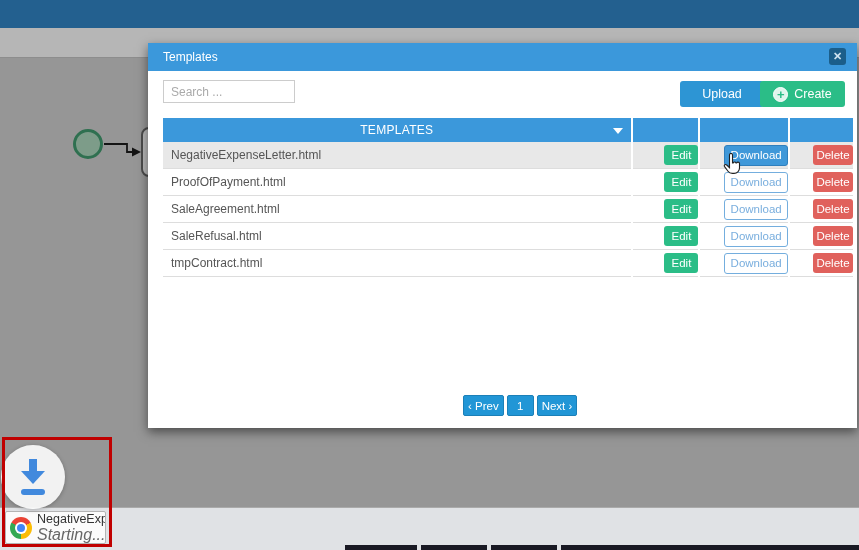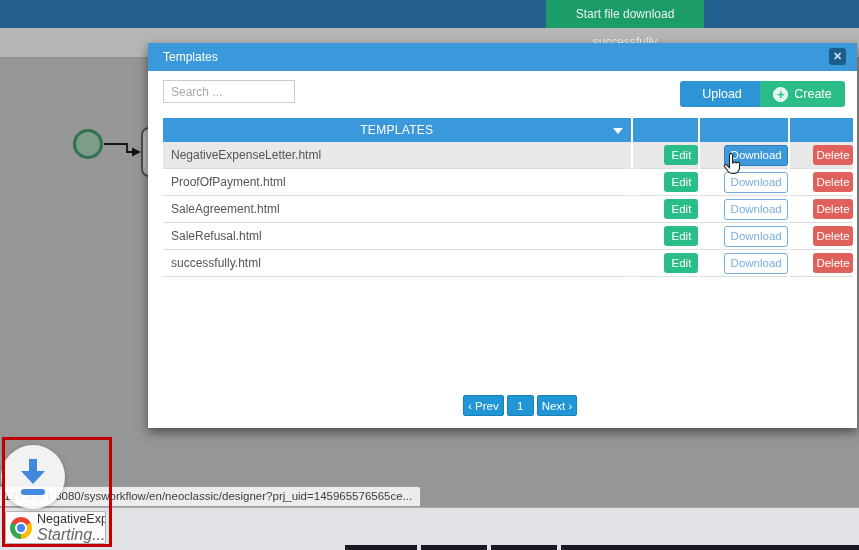--- a/index.html
+++ b/index.html
@@ -113,21 +113,20 @@
 
   .cursor-hand { left:722px; top:153px; z-index:40; }
 </style>
 </head>
 <body>
 
 <div id="screen">
 
   <div class="abs top-bar"></div>
   <div class="abs tb-title">Templates</div>
-  <div class="abs toast">Start file download successfully</div>
 
   <div class="abs tb-btn" style="left:706px;">
     <span>
       <svg width="22" height="18" viewBox="0 0 22 18" style="position:absolute;left:13px;top:5px;">
         <rect x="1" y="1" width="20" height="16" rx="2" fill="none" stroke="#17496e" stroke-width="2" stroke-dasharray="5 3"></rect>
         <rect x="7" y="6" width="8" height="6" fill="#17496e"></rect>
       </svg>
     </span>
   </div>
   <div class="abs tb-btn" style="left:754px;">
@@ -294,21 +293,21 @@
         <div class="t-cell c-dl center">
             <button class="btn btn-download">Download</button>
           </div>
         <div class="t-cell c-del center">
             <button class="btn btn-delete">Delete</button>
           </div>
       </div>
 
       <div class="t-row t-data">
         <div class="t-cell c-name">
-            <span class="cell-name">successfully.html</span>
+            <span class="cell-name">tmpContract.html</span>
           </div>
         <div class="t-cell c-edit center">
             <button class="btn btn-edit">Edit</button>
           </div>
         <div class="t-cell c-dl center">
             <button class="btn btn-download">Download</button>
           </div>
         <div class="t-cell c-del center">
             <button class="btn btn-delete">Delete</button>
           </div>
@@ -319,21 +318,20 @@
       <button class="page-btn">‹ Prev</button>
       <button class="page-btn num">1</button>
       <button class="page-btn">Next ›</button>
     </div>
   </div>
 
   <svg class="abs cursor-hand" width="20" height="24" viewBox="0 0 20 24">
     <path d="M7.5 2c0-.9.7-1.6 1.5-1.6S10.5 1.1 10.5 2v8h.7c.2-.6.8-1 1.4-1 .7 0 1.2.4 1.4 1h.6c.2-.5.8-.9 1.4-.9.9 0 1.5.7 1.5 1.5v4.4c0 3-2.4 5.4-5.4 5.4h-1.7c-1.8 0-3.4-.8-4.4-2.2l-3.4-4.6c-.4-.6-.3-1.4.2-1.8.6-.4 1.4-.3 1.9.2l2.8 2.7V2z" fill="#fff" stroke="#222" stroke-width="1.1"></path>
   </svg>
 
-  <div class="abs status-url">127.0.0.1:8080/sysworkflow/en/neoclassic/designer?prj_uid=145965576565ce...</div>
 
   <div class="abs shelf"></div>
   <div class="abs dl-card">
     <div class="chrome-logo"></div>
     <div class="dl-texts">
       <div class="dl-name">NegativeExpen</div>
       <div class="dl-status">Starting...</div>
     </div>
   </div>
 

